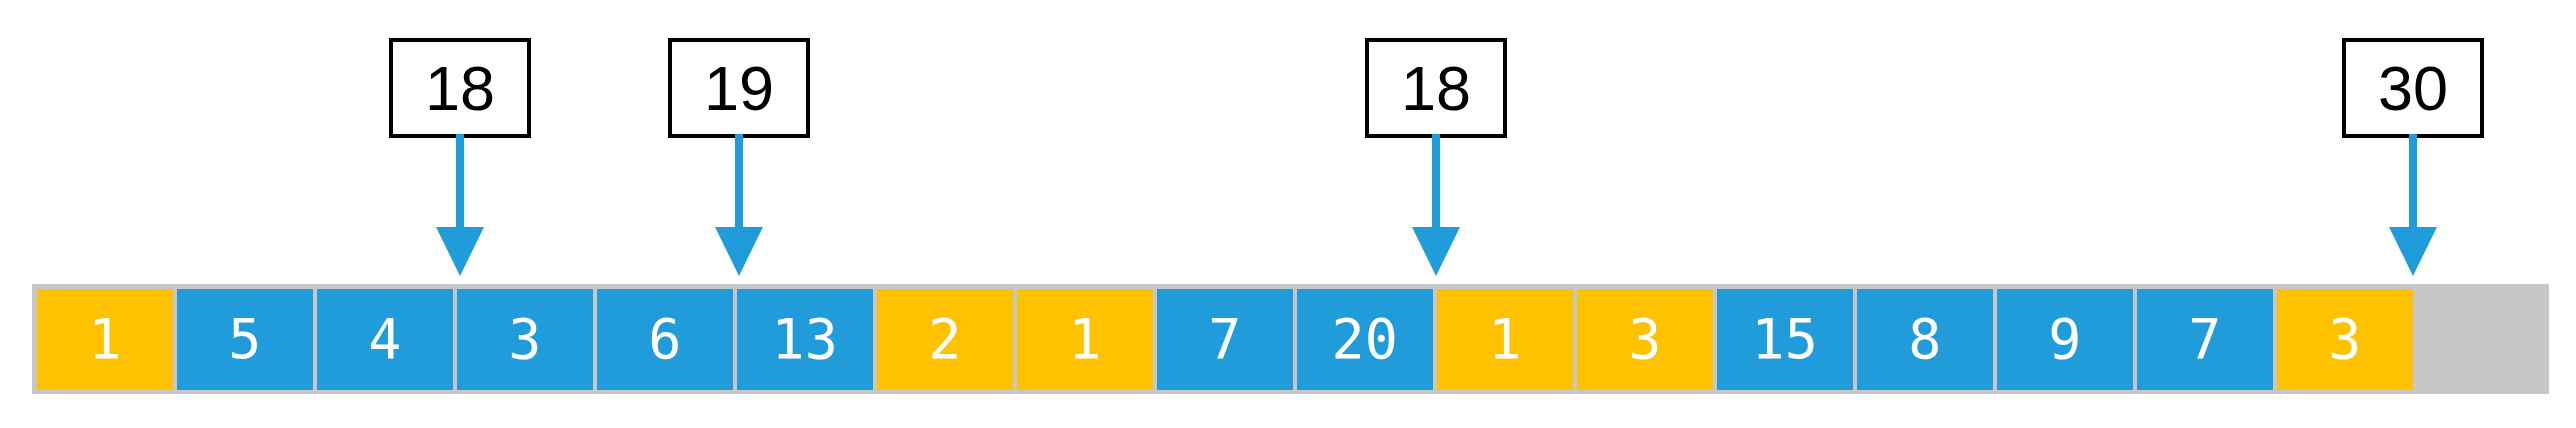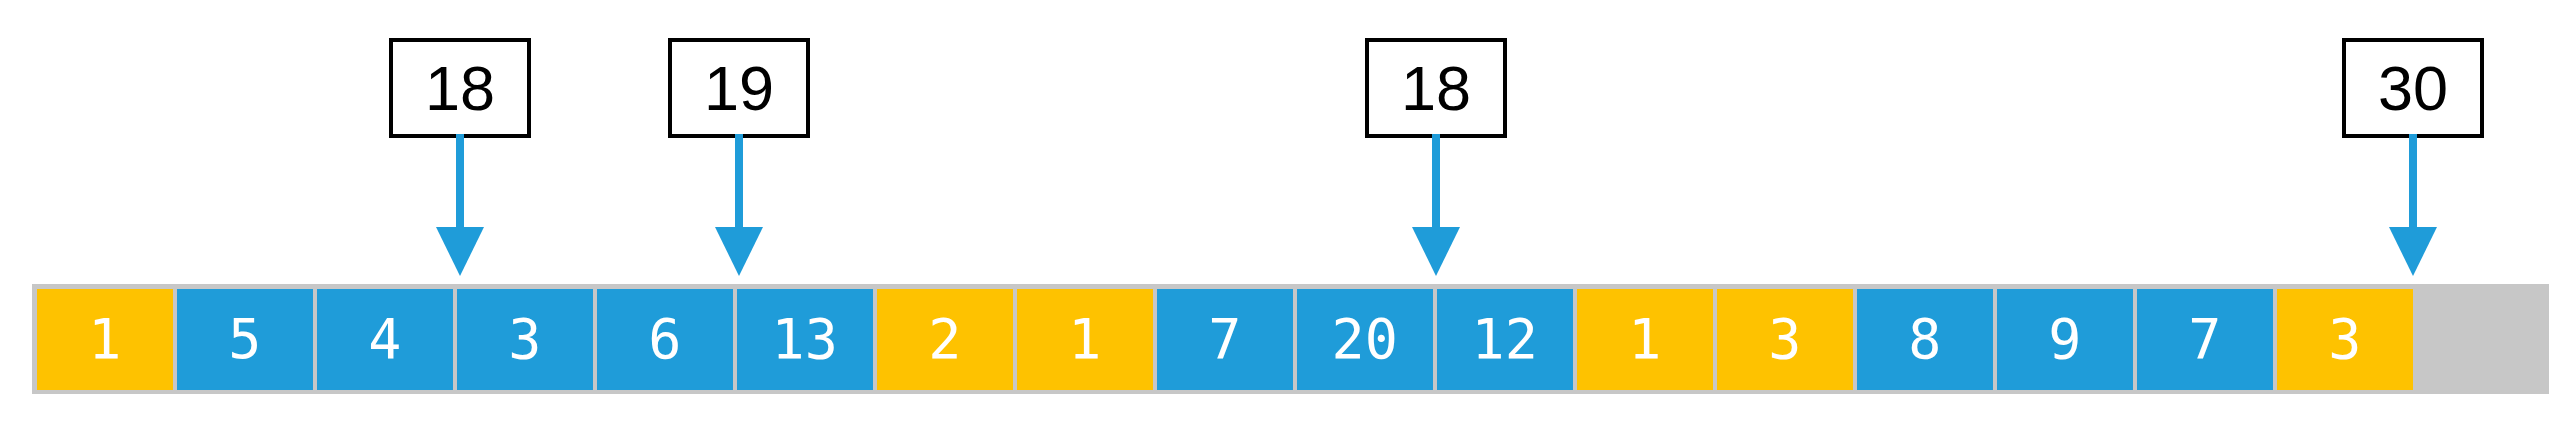--- a/index.html
+++ b/index.html
@@ -157,32 +157,32 @@
   </div>
 
   <div class="cell blue">
     <span class="cell-value">7</span>
   </div>
 
   <div class="cell blue">
     <span class="cell-value">20</span>
   </div>
 
-  <div class="cell blue">
-    <span class="cell-value">12</span>
-  </div>
 
   <div class="cell yellow">
     <span class="cell-value">1</span>
   </div>
 
   <div class="cell yellow">
     <span class="cell-value">3</span>
   </div>
 
+  <div class="cell blue">
+    <span class="cell-value">15</span>
+  </div>
 
   <div class="cell blue">
     <span class="cell-value">8</span>
   </div>
 
   <div class="cell blue">
     <span class="cell-value">9</span>
   </div>
 
   <div class="cell blue">

